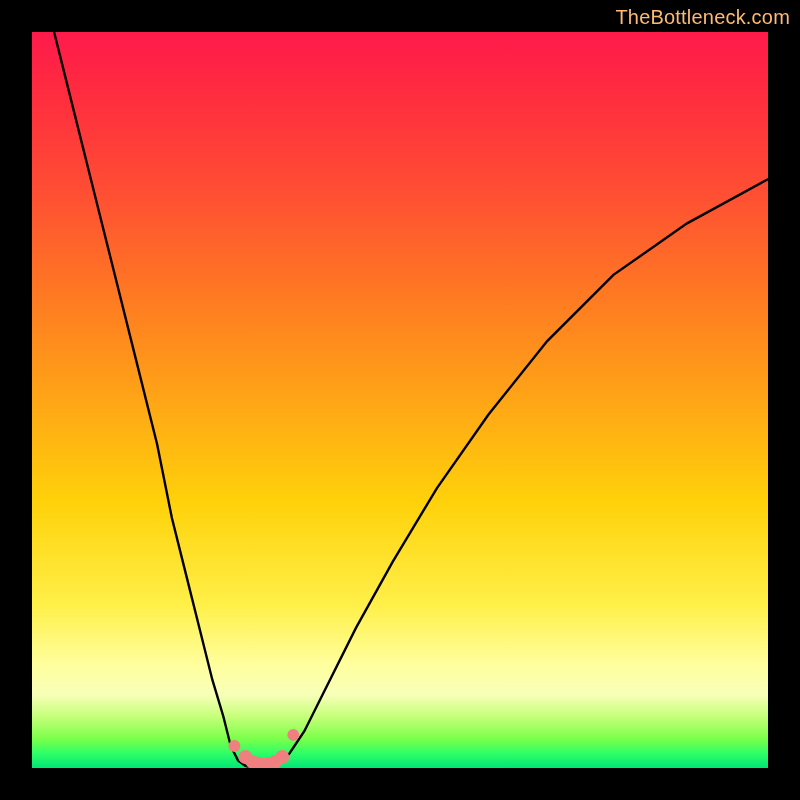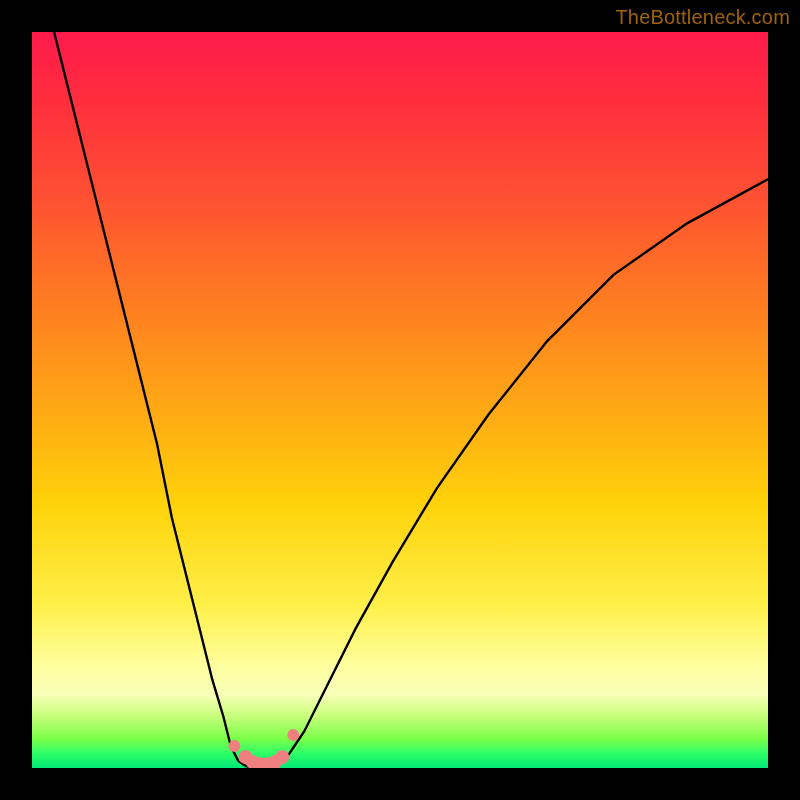--- a/index.html
+++ b/index.html
@@ -40,21 +40,21 @@
       #c6ff7a 93%,
       #7cff4a 96%,
       #2fff67 98%,
       #00e676 100%
     );
   }
   .watermark {
     position: absolute;
     top: 6px;
     right: 10px;
-    color: #a16207;
+    color: #fdba74;
     font-size: 20px;
     font-weight: 500;
     letter-spacing: 0.2px;
     user-select: none;
   }
   svg.curves {
     position: absolute;
     top: 0;
     left: 0;
     width: 736px;

